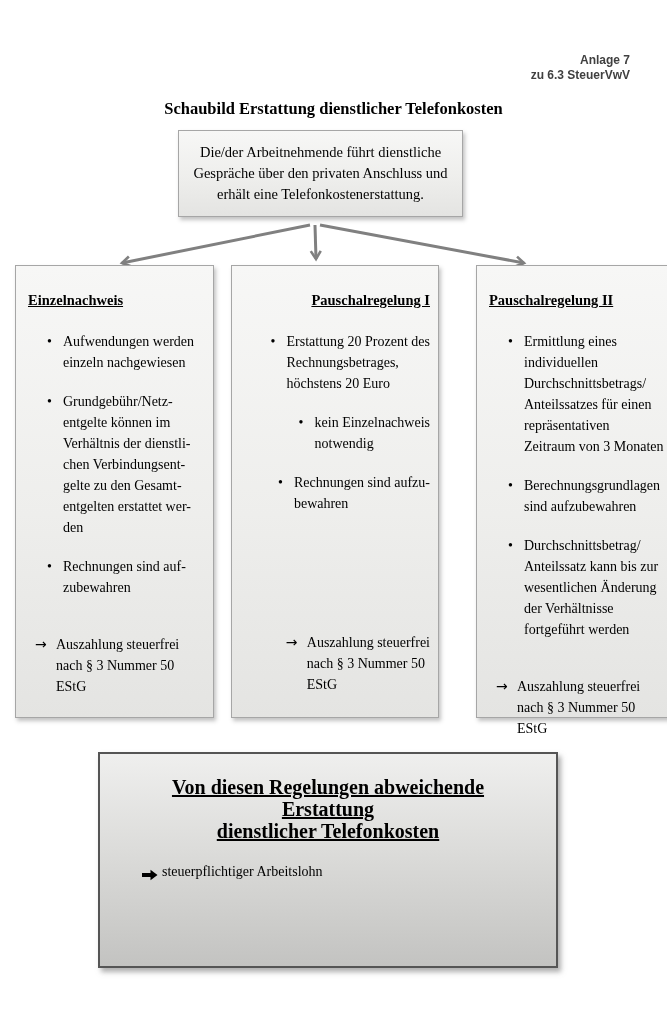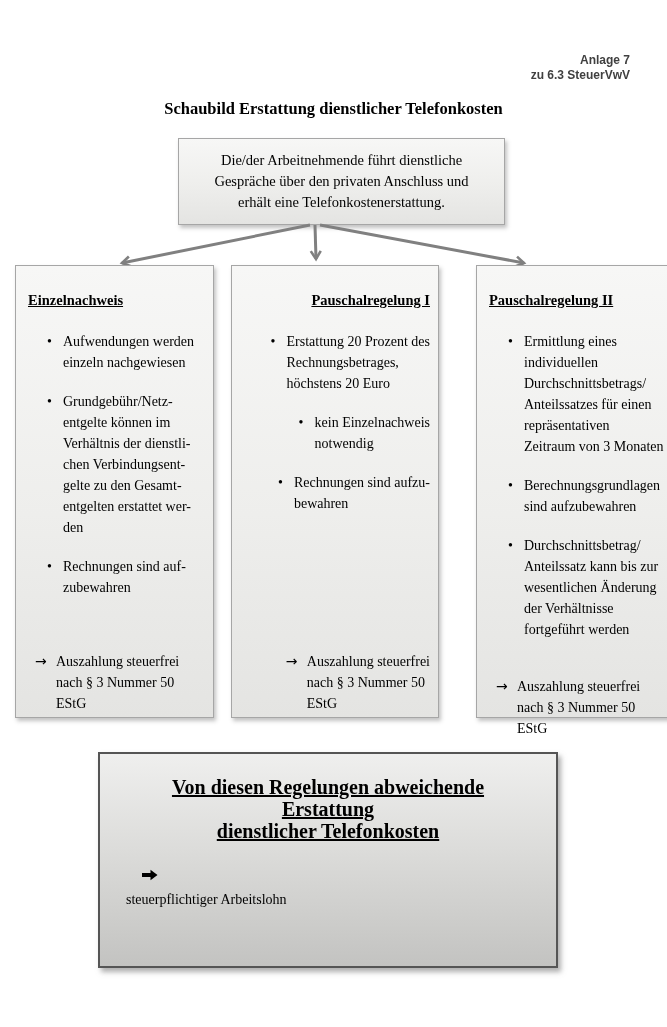--- a/index.html
+++ b/index.html
@@ -16,30 +16,30 @@
     position:absolute; top:99px; left:0; width:100%; margin:0;
     text-align:center; font-size:16.5px; font-weight:bold;
   }
   .box-light {
     background:linear-gradient(180deg,#f7f7f6 0%,#eeeeec 55%,#e4e4e2 100%);
     border:1px solid #a6a6a6;
     box-shadow:2px 3px 4px rgba(120,120,120,0.45);
     box-sizing:border-box;
   }
   .intro-box {
-    position:absolute; left:178px; top:138px; width:327px; height:87px;
+    position:absolute; left:178px; top:130px; width:285px; height:87px;
     display:flex; align-items:center; justify-content:center;
     text-align:center; font-size:14.5px; line-height:21px;
   }
   .pre { white-space:pre-line; }
   .arrows { position:absolute; left:0; top:223px; }
   .col {
     position:absolute; top:265px; height:453px;
     display:flex; flex-direction:column;
-    padding:20px 8px 3px 12px;
+    padding:20px 8px 22px 12px;
     font-size:14px; line-height:21px;
   }
   .col1 { left:15px;  width:199px; }
   .col2 { left:231px; width:208px;align-items:flex-end; }
   .col3 { left:448px; width:206px;margin-left:28px; }
   .col-heading {
     font-weight:bold; text-decoration:underline;
     font-size:14.5px; margin:4px 0 20px 0;
   }
   .bullet { display:flex; margin-bottom:18px; }
@@ -55,21 +55,21 @@
     border:2px solid #555555;
     box-shadow:3px 4px 5px rgba(110,110,110,0.55);
     box-sizing:border-box;
     padding:22px 26px 14px 26px;
     font-size:14px; line-height:23px;
   }
   .bottom-heading {
     text-align:center; font-weight:bold; text-decoration:underline;
     font-size:20px; line-height:22px; margin:0 0 18px 0;
   }
-  .bottom-item { display:flex;flex-direction:column; }
+  .bottom-item { display:flex; }
   .bottom-item .marker { flex:none; width:20px; margin-left:16px; padding-top:5px; }
 </style>
 </head>
 <body>
 
 <div class="page">
 
   <div class="annotation">
     <div>Anlage 7</div>
     <div>zu 6.3 SteuerVwV</div>

